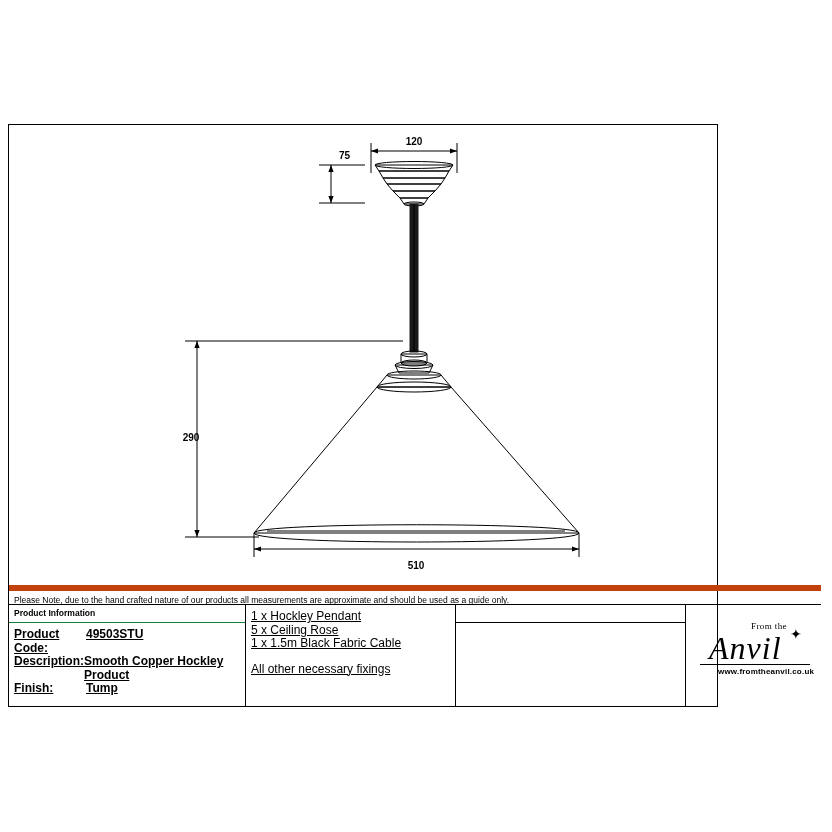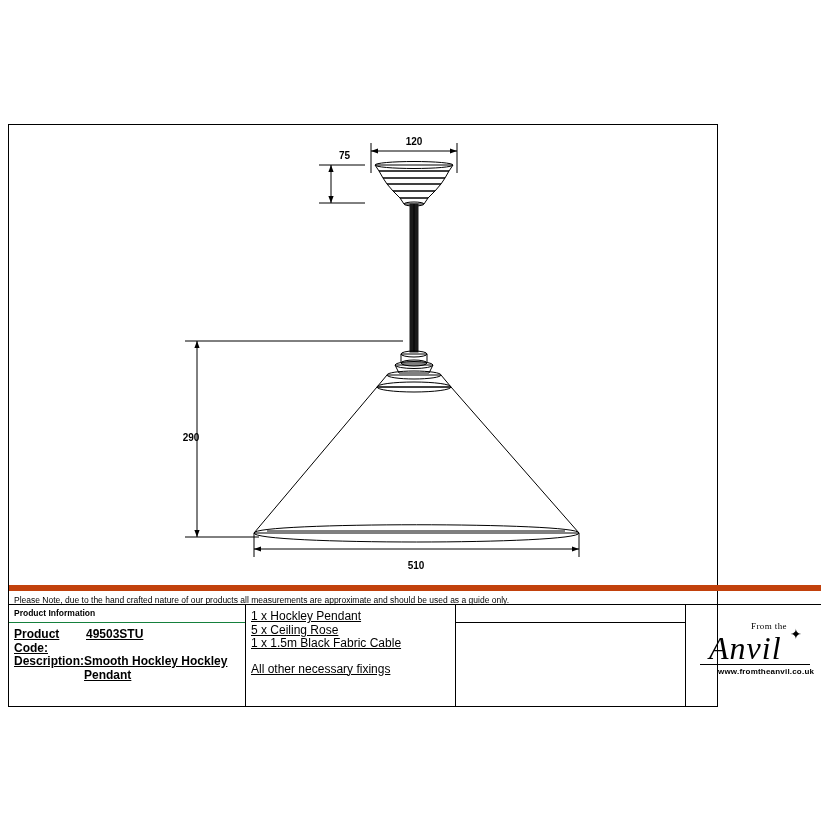--- a/index.html
+++ b/index.html
@@ -216,21 +216,25 @@
 
     <div class="col col-a">
       <div class="col-head">Product Information</div>
       <div class="col-body">
         <div class="kv">
           <span class="k">Product Code:</span>
           <span class="v">49503STU</span>
         </div>
         <div class="kv">
           <span class="k">Description:</span>
-          <span class="v">Smooth Hockley Hockley Pendant</span>
+          <span class="v">Smooth Copper Hockley Product</span>
+        </div>
+        <div class="kv">
+          <span class="k">Finish:</span>
+          <span class="v">Tump</span>
         </div>
       </div>
     </div>
 
     <div class="col col-b">
       <div class="col-body">
         <div class="pack-line">1 x Hockley Pendant</div>
         <div class="pack-line">5 x Ceiling Rose</div>
         <div class="pack-line">1 x 1.5m Black Fabric Cable</div>
         <div class="pack-line spaced">All other necessary fixings</div>

